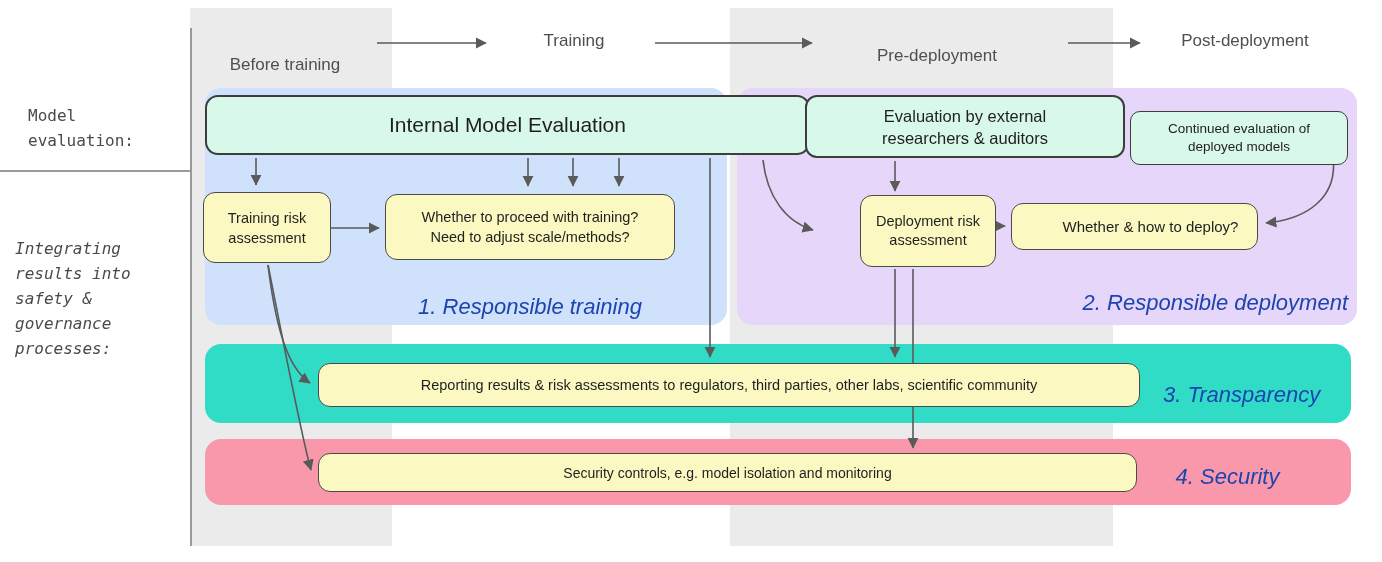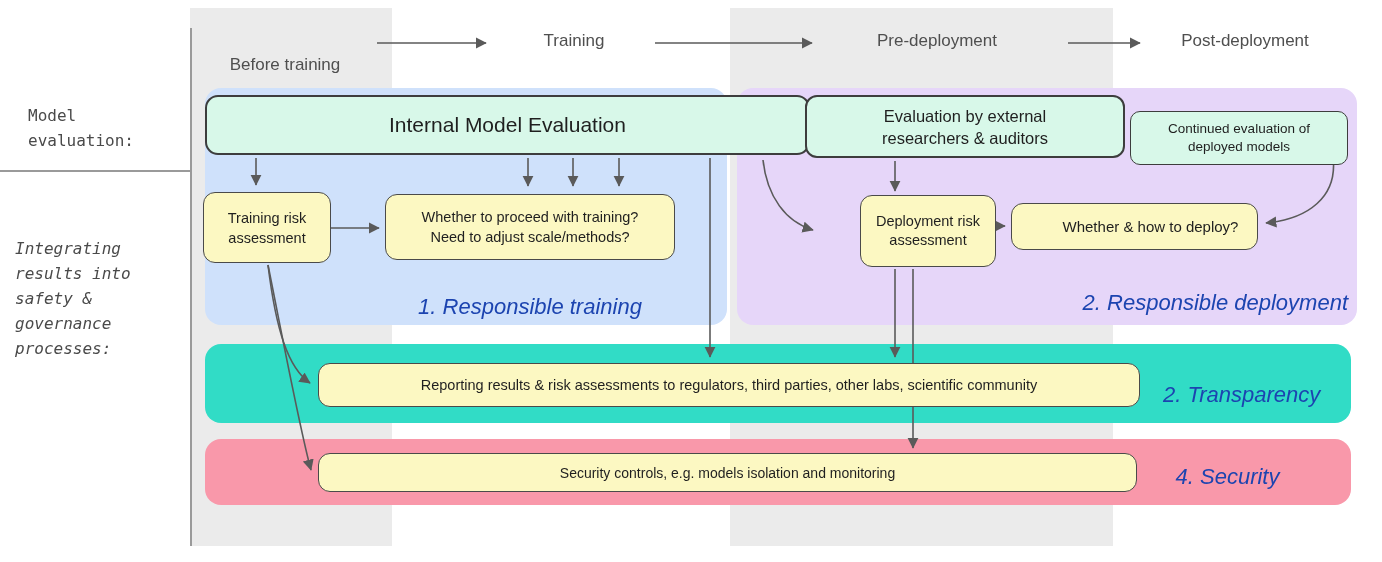--- a/index.html
+++ b/index.html
@@ -13,21 +13,21 @@
   .stage{position:relative; width:1382px; height:562px; background:#fff;
          font-family:"Liberation Sans","DejaVu Sans",sans-serif; overflow:hidden;}
   .abs{position:absolute;}
   
   .col{position:absolute; top:8px; height:538px; background:var(--column-gray); z-index:0;}
   .col1{left:190px; width:202px;}
   .col3{left:730px; width:383px;}
   
   .phase{position:absolute; top:31px; height:24px; width:170px; text-align:center;
          font-size:17px; color:var(--muted-text); z-index:1;}
-  .phase1{left:200px;margin-top:24px;} .phase2{left:489px;} .phase3{left:852px;} .phase4{left:1160px;}
+  .phase1{left:200px;margin-top:24px;} .phase2{left:489px;} .phase3{left:852px;margin-top:15px;} .phase4{left:1160px;}
   
   .side-label{position:absolute; font-family:"DejaVu Sans Mono","Liberation Mono",monospace;
          font-size:16px; line-height:25px; color:#4a4a4a; z-index:1; white-space:pre-line;}
   .side1{left:28px; top:103px; width:155px;}
   .side2{left:15px; top:236px; width:147px;font-style:italic;}
   .vline{left:190px; top:28px; width:2px; height:518px; background:#9a9a9a; z-index:1;}
   .hline{left:0; top:170px; width:190px; height:2px; background:#9a9a9a; z-index:1;}
   
   .region{position:absolute; border-radius:16px; z-index:1;}
   .region-blue{left:205px; top:88px; width:522px; height:237px; background:var(--blue-region);}
@@ -78,21 +78,21 @@
   <div class="abs vline"></div>
   <div class="side-label side2">Integrating results into safety &amp; governance processes:</div>
 
   <div class="region region-blue"></div>
   <div class="region region-purple"></div>
   <div class="region region-teal"></div>
   <div class="region region-pink"></div>
 
   <div class="region-label rlab1">1. Responsible training</div>
   <div class="region-label rlab2">2. Responsible deployment</div>
-  <div class="region-label rlab3">2. Transparency</div>
+  <div class="region-label rlab3">3. Transparency</div>
   <div class="region-label rlab4">4. Security</div>
 
   <svg class="flows" viewBox="0 0 1382 562">
     <defs>
       <marker id="arrowhead" markerWidth="8" markerHeight="8" refX="6.5" refY="3.5" orient="auto">
         <path class="head" d="M0,0 L7,3.5 L0,7 Z"></path>
       </marker>
     </defs>
 
     <path class="flow-line" marker-end="url(#arrowhead)" d="M377,43 L486,43"></path>
@@ -124,15 +124,15 @@
   <div class="nbox green b-continued">Continued evaluation of
 deployed models</div>
 
   <div class="nbox yellow b-trisk">Training risk
 assessment</div>
   <div class="nbox yellow b-proceed">Whether to proceed with training?
 Need to adjust scale/methods?</div>
   <div class="nbox yellow b-drisk">Deployment risk assessment</div>
   <div class="nbox yellow b-deploy">Whether &amp; how to deploy?</div>
   <div class="nbox yellow b-report">Reporting results &amp; risk assessments to regulators, third parties, other labs, scientific community</div>
-  <div class="nbox yellow b-security">Security controls, e.g. models isolation and monitoring</div>
+  <div class="nbox yellow b-security">Security controls, e.g. model isolation and monitoring</div>
 
 </div>
 
 </body></html>

